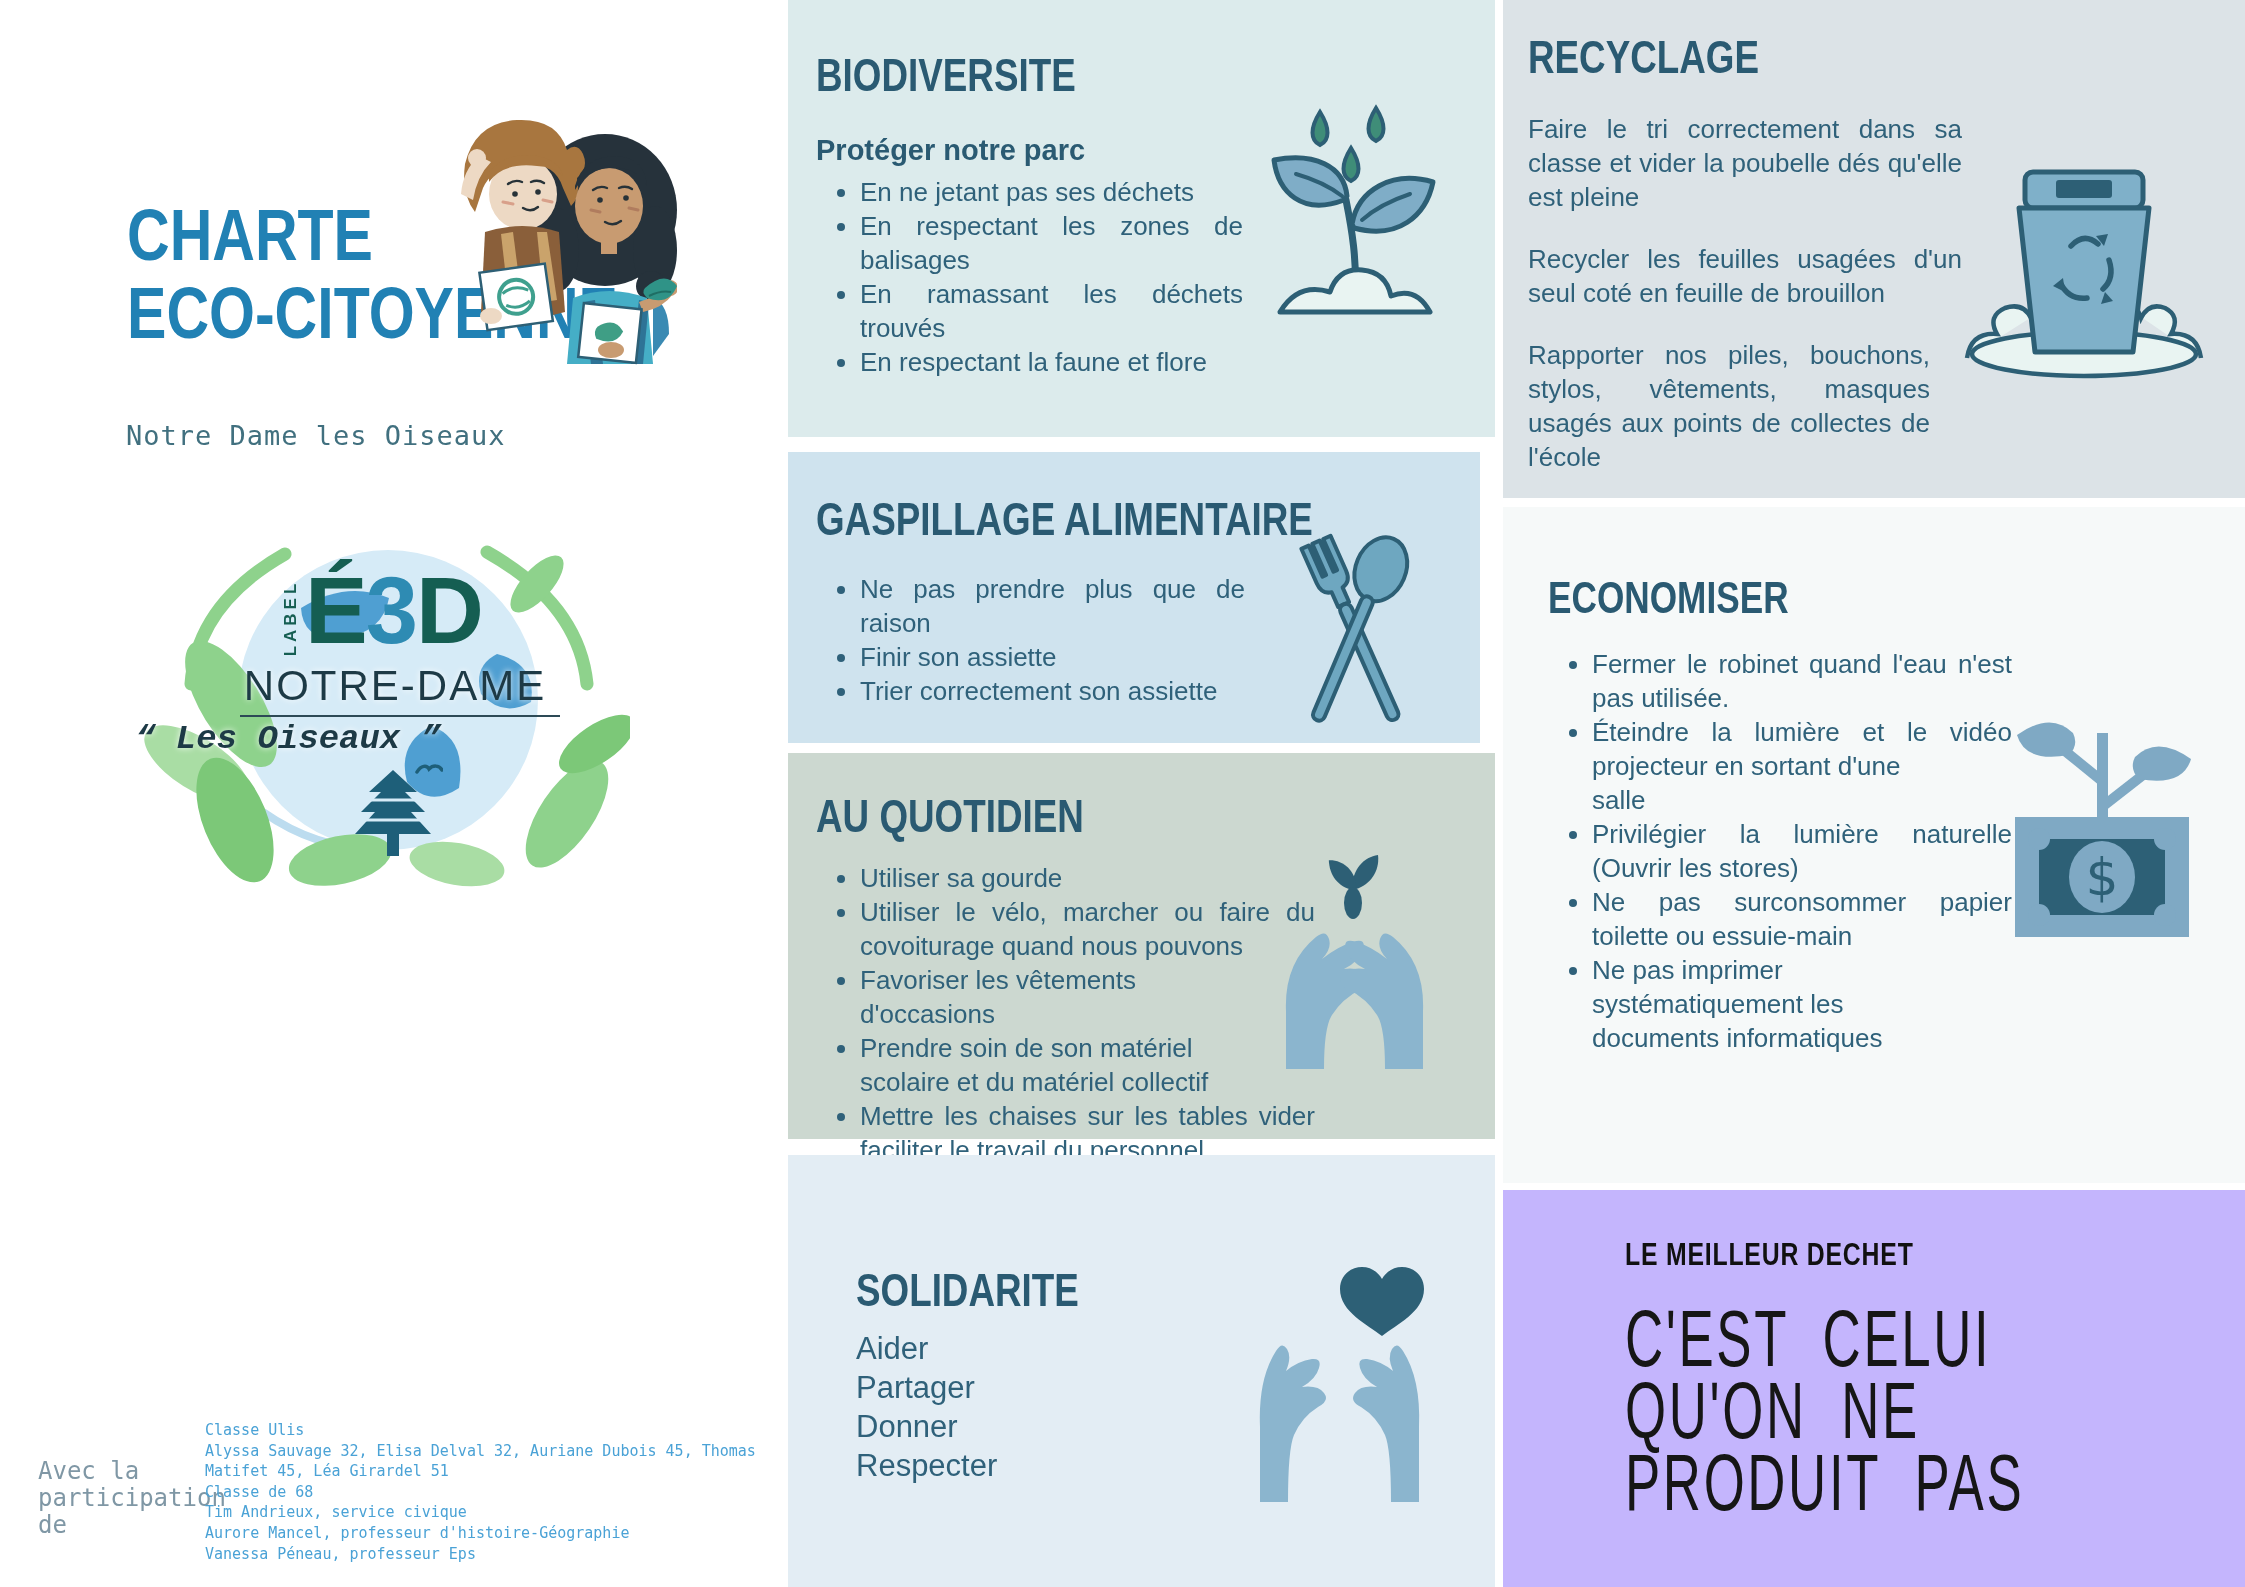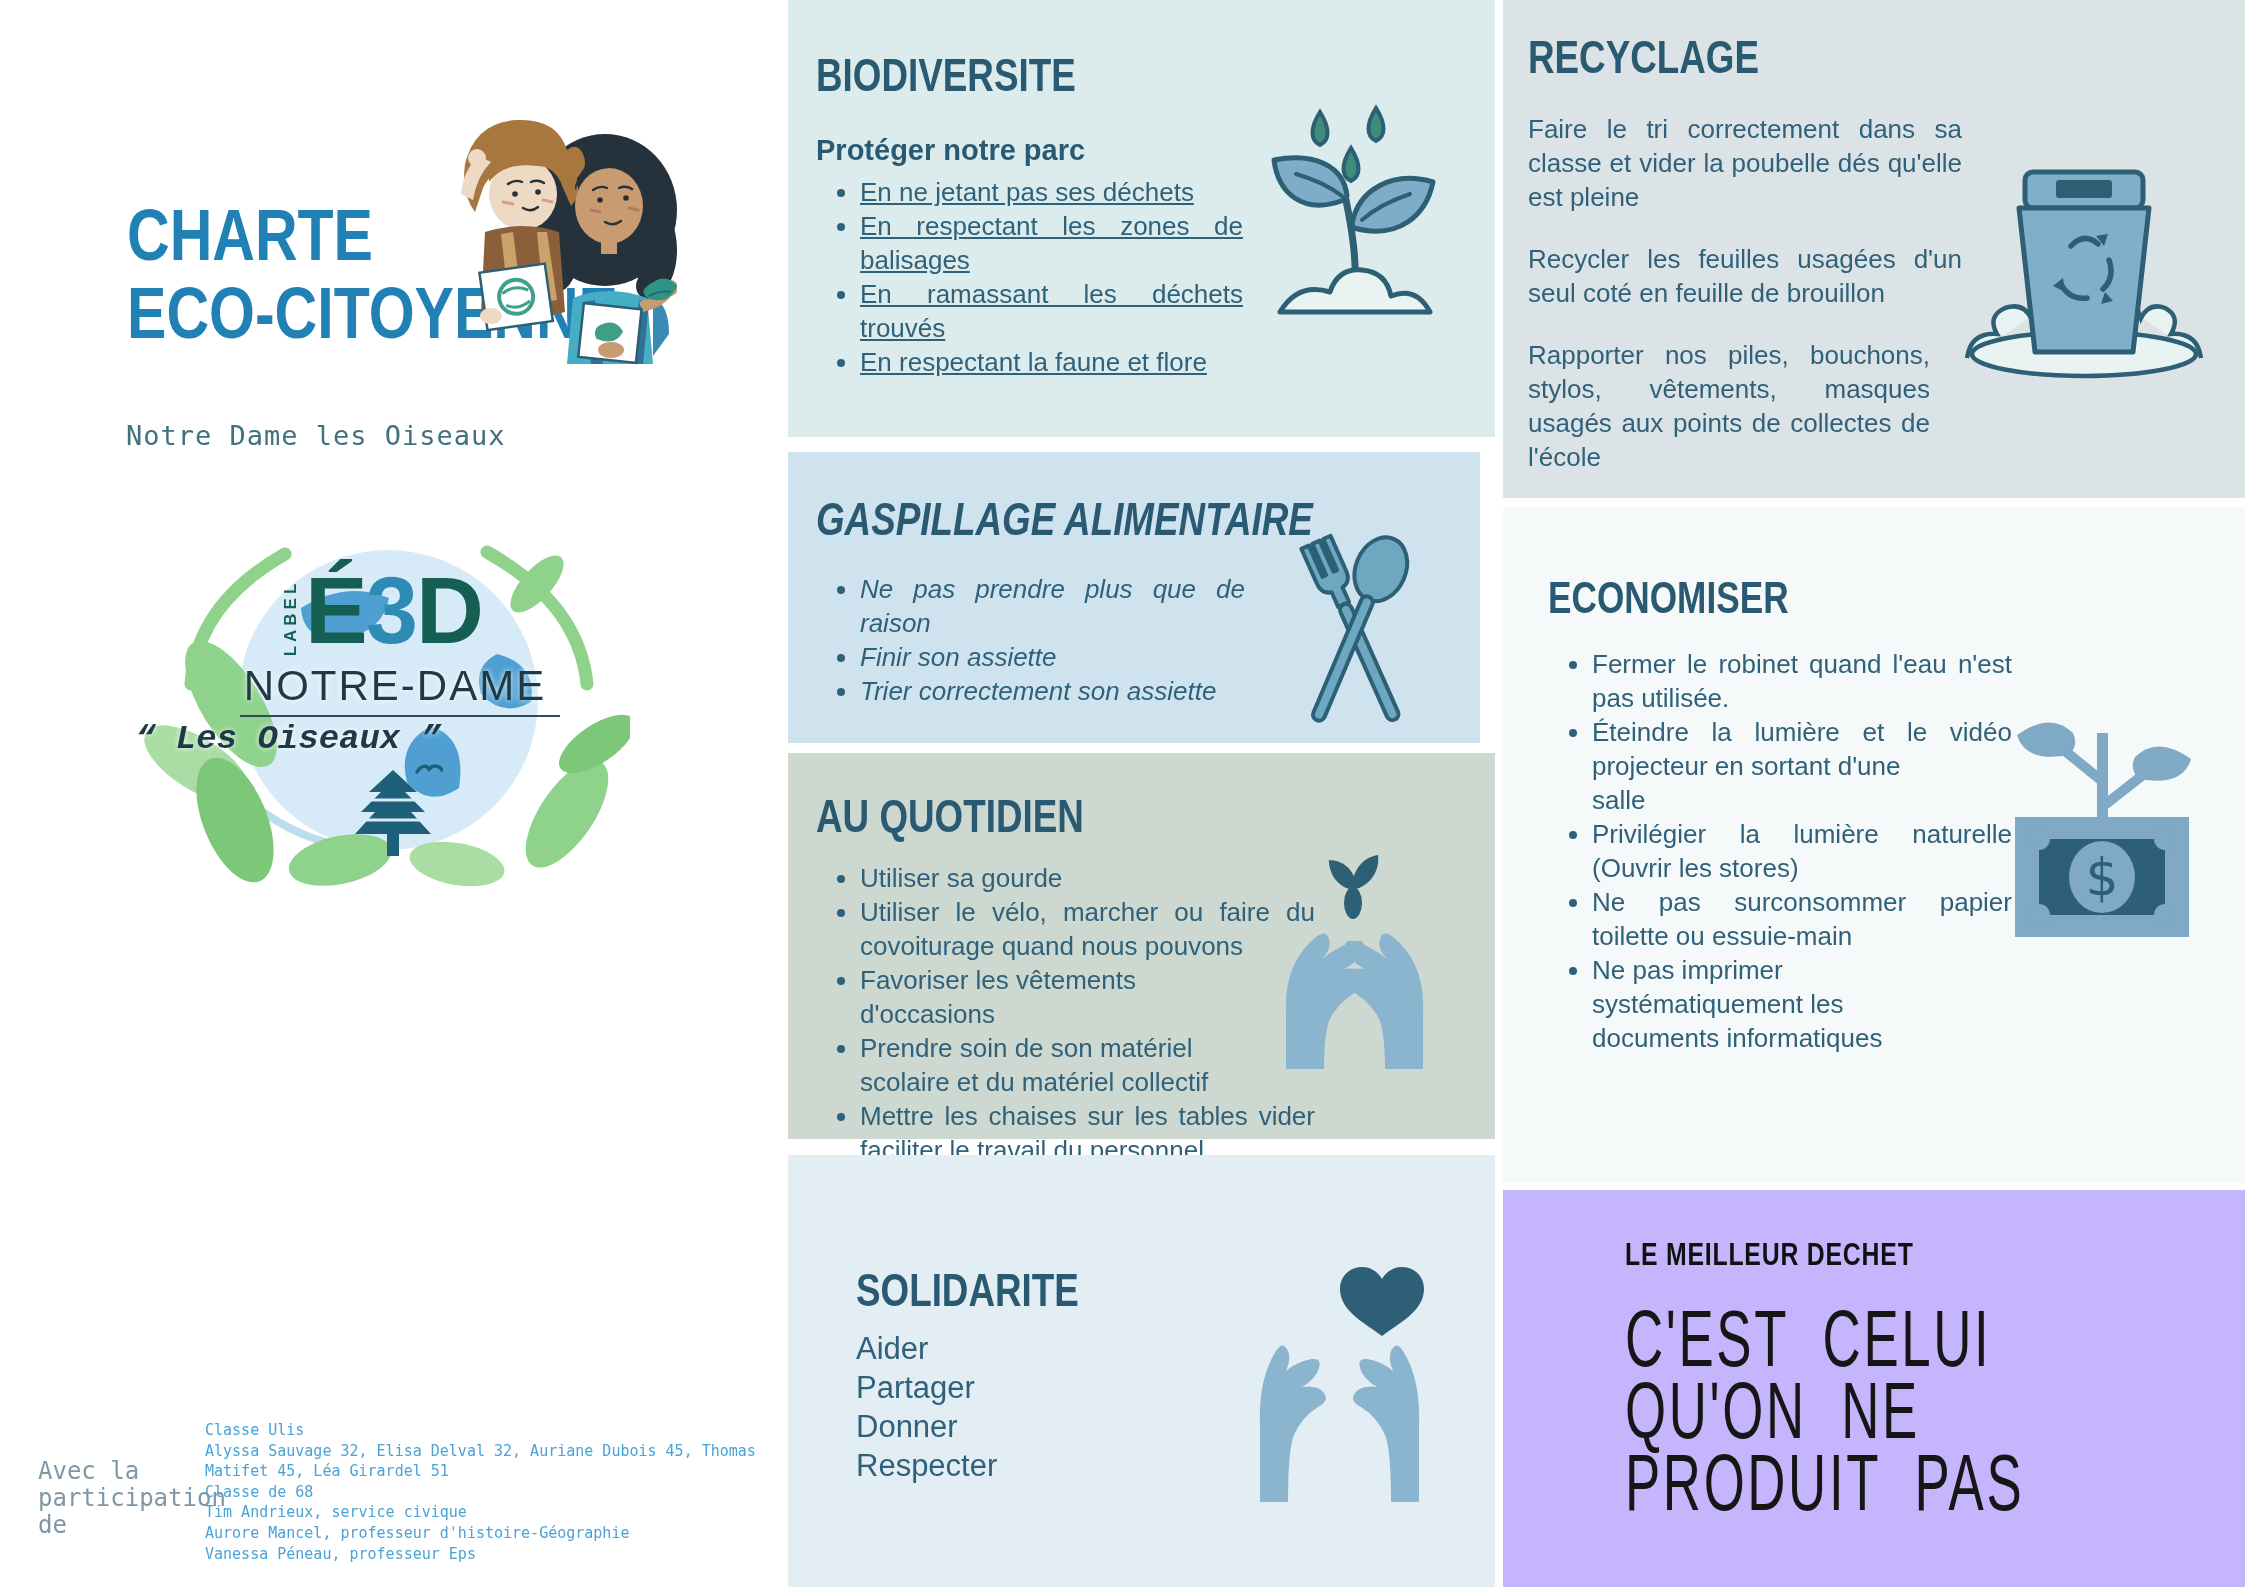--- a/index.html
+++ b/index.html
@@ -67,24 +67,24 @@
     transform:scaleX(.8); transform-origin:left top; white-space:nowrap;
   }
   .box .lead { font-weight:bold; font-size:29px; color:#2a5a72; }
   .box ul { margin:0; padding-left:44px; list-style:disc outside; }
   .box li, .box p, .box .line { font-size:26px; line-height:34px; color:#2f617a; }
   .box li { text-align:justify; white-space:pre-line; }
   .box p  { text-align:justify; }
   .icon { position:absolute; }
 
   #box-bio  { left:788px; top:0;      width:707px; height:437px; background:#dcebec; padding:48px 0 0 28px; }
-  #box-bio ul { width:427px; margin-top:8px;text-decoration:underline; }
+  #box-bio ul { width:427px; margin-top:8px; }
   #box-bio .lead { display:block; margin-top:32px; }
 
-  #box-gasp { left:788px; top:452px;  width:692px; height:291px; background:#cfe3ee; padding:40px 0 0 28px;font-style:italic; }
+  #box-gasp { left:788px; top:452px;  width:692px; height:291px; background:#cfe3ee; padding:40px 0 0 28px; }
   #box-gasp ul { width:429px; margin-top:26px; }
 
   #box-quot { left:788px; top:753px;  width:707px; height:386px; background:#ccd8d0; padding:36px 0 0 28px; }
   #box-quot ul { width:499px; margin-top:18px; }
 
   #box-soli { left:788px; top:1155px; width:707px; height:432px; background:#e3edf4; padding:108px 0 0 68px; }
   #box-soli .lines { margin-top:12px; }
   #box-soli .line { font-size:31px; line-height:39px; }
 
   #box-recy { left:1503px; top:0;     width:742px; height:498px; background:#dce3e7; padding:30px 0 0 25px; }

